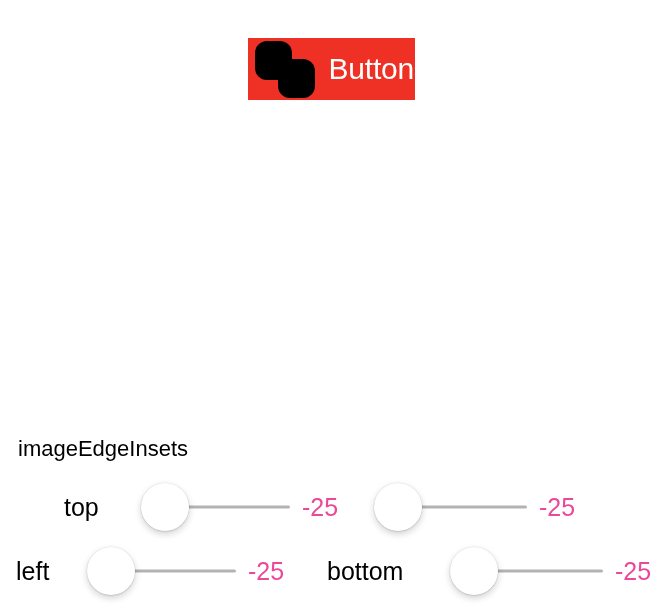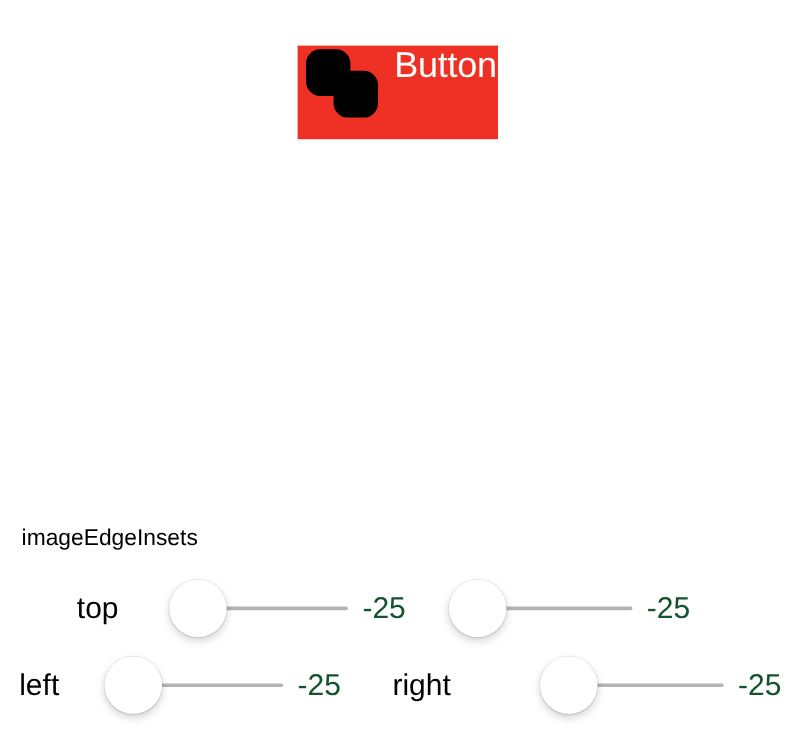--- a/index.html
+++ b/index.html
@@ -21,27 +21,27 @@
     width: 662px;
     height: 614px;
   }
 
   
   .demo-button {
     position: absolute;
     left: 248px;
     top: 38px;
     width: 167px;
-    height: 78px;
+    height: 62px;
     background: #ee3124;
     border: none;
     padding: 0;
     margin: 0;
     display: flex;
-    align-items: flex-start;
+    align-items: center;
     justify-content: flex-end;
     overflow: hidden;
     cursor: pointer;
   }
 
   .demo-button-icon {
     position: absolute;
     left: 6px;
     top: 1px;
     width: 62px;
@@ -59,21 +59,21 @@
     letter-spacing: -0.2px;
     padding-right: 1px;
     white-space: nowrap;
   }
 
   
   .section-title {
     position: absolute;
     left: 18px;
     top: 434px;
-    font-size: 19px;
+    font-size: 22px;
     line-height: 30px;
     color: #000000;
     white-space: nowrap;
   }
 
   
   .slider-row {
     position: absolute;
     height: 56px;
     display: flex;
@@ -134,21 +134,21 @@
       0 0 0 0.5px rgba(0,0,0,0.06),
       0 3px 7px rgba(0,0,0,0.18),
       0 0.5px 1.5px rgba(0,0,0,0.14);
     cursor: pointer;
     z-index: 2;
   }
 
   .slider-value {
     font-size: 25px;
     line-height: 30px;
-    color: #14532d;
+    color: #ec4899;
     white-space: nowrap;
     flex: 0 0 auto;
     text-align: left;
   }
   .value-left  { width: 72px; padding-left: 12px; }
   .value-right { width: 70px; padding-left: 12px; }
 </style>
 </head>
 <body>
 
@@ -186,21 +186,21 @@
   <div class="slider-row row-bottom col-left">
     <span class="slider-label label-left">left</span>
     <span class="slider-control control-w-left">
       <span class="slider-track"></span>
       <span class="slider-thumb"></span>
     </span>
     <span class="slider-value value-left">-25</span>
   </div>
 
   <div class="slider-row row-bottom col-right">
-    <span class="slider-label label-right">right</span>
+    <span class="slider-label label-right">bottom</span>
     <span class="slider-control control-w-right">
       <span class="slider-track"></span>
       <span class="slider-thumb"></span>
     </span>
     <span class="slider-value value-right">-25</span>
   </div>
 
 </div>
 
 </body></html>

